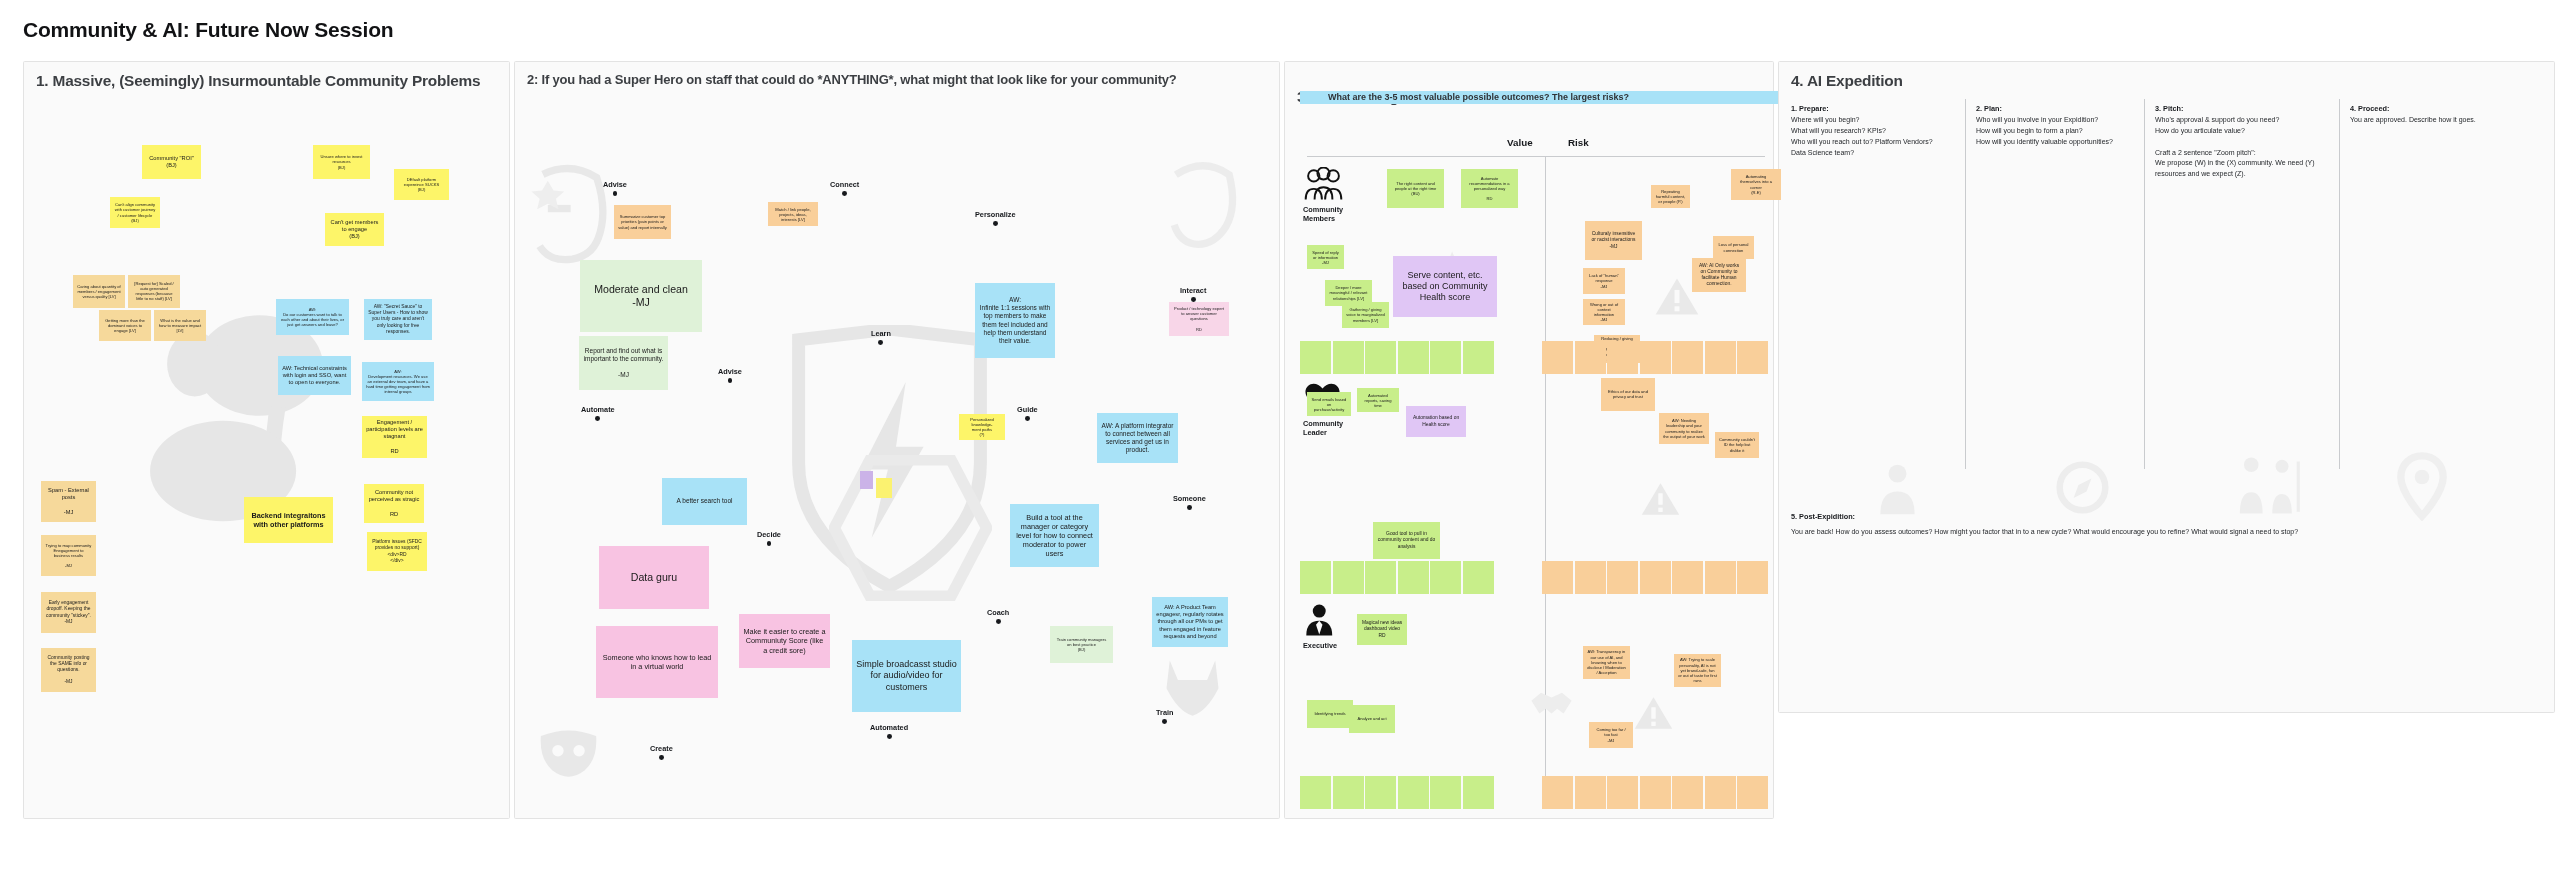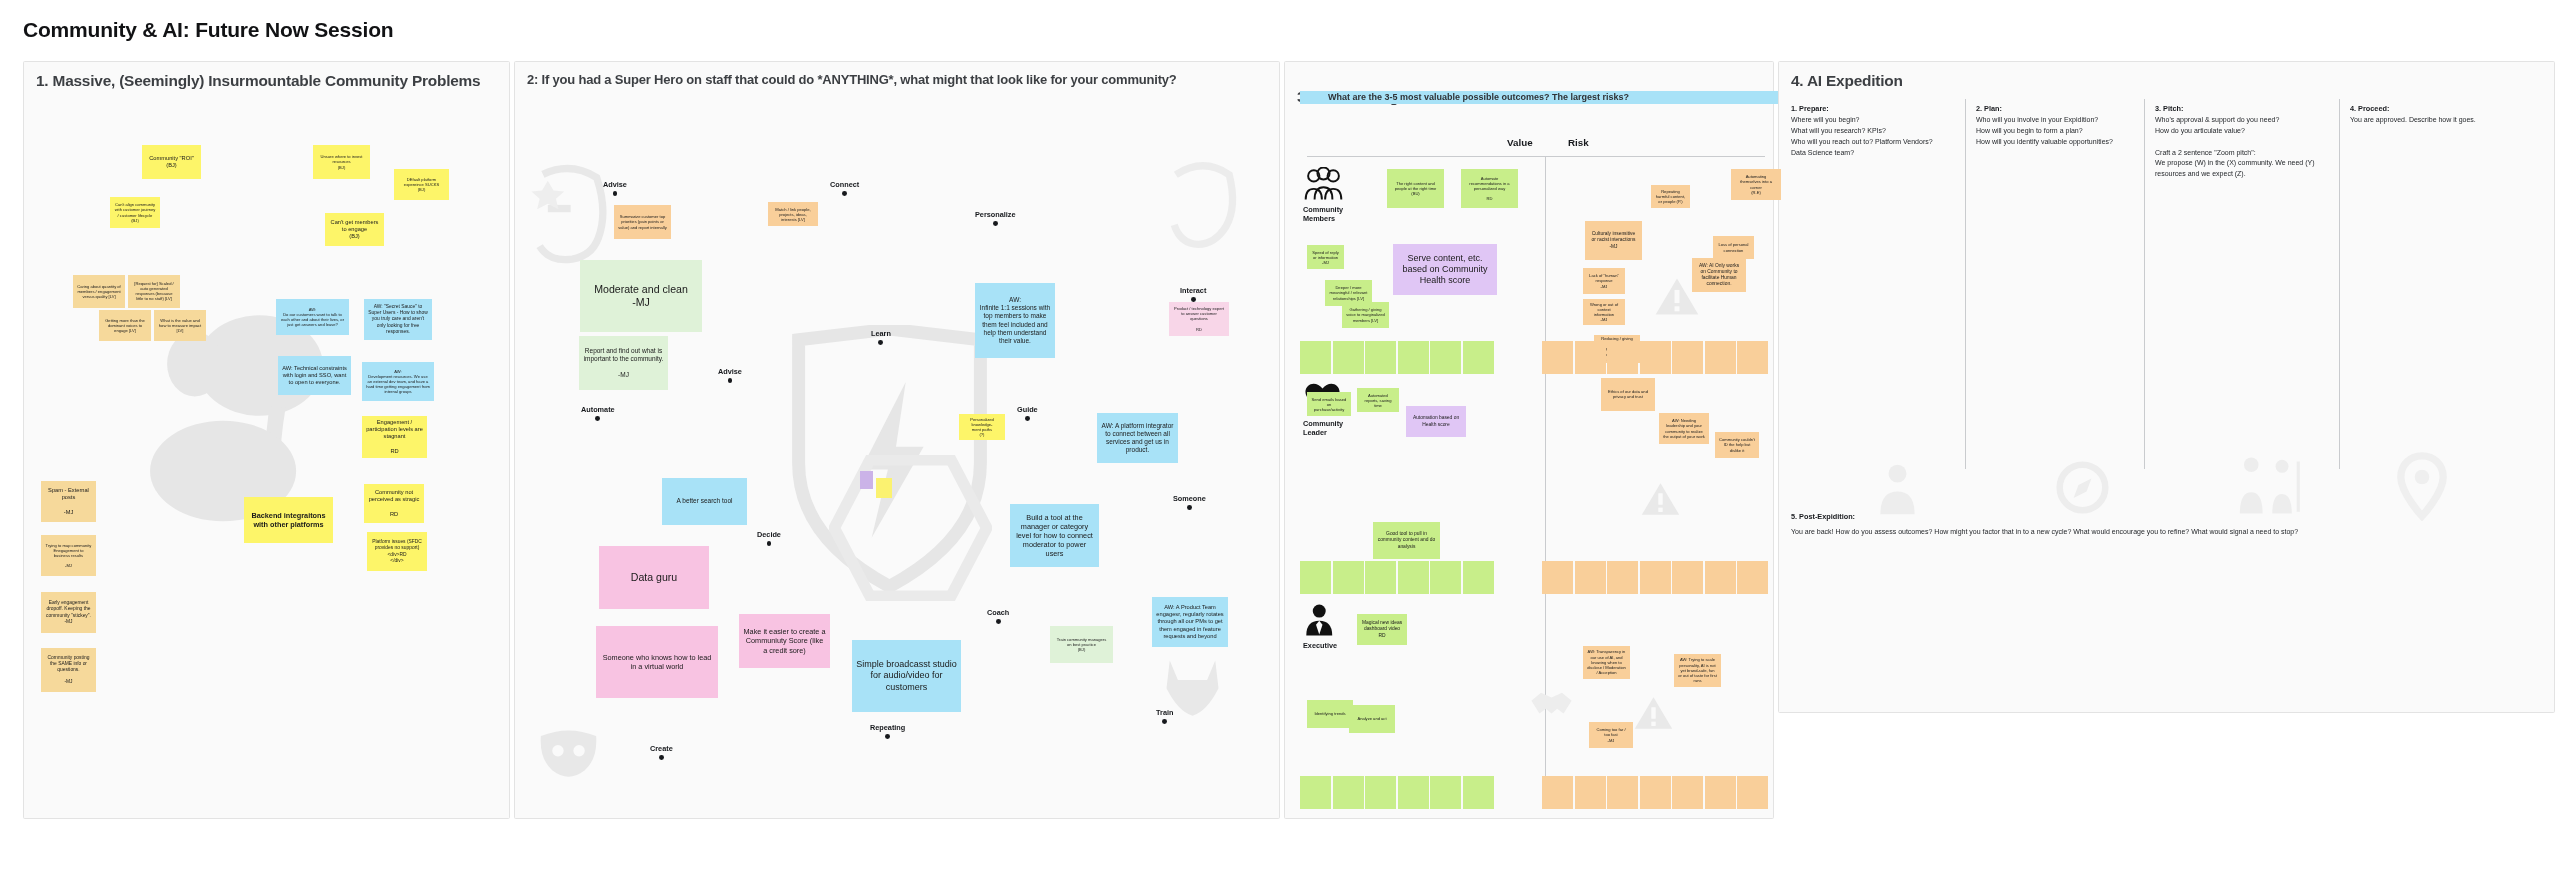--- a/index.html
+++ b/index.html
@@ -379,21 +379,21 @@
       </div>
       <div class="hub" style="left: 987px; top: 608px;">
         <div class="hub-label">Coach</div>
         <div class="hub-dot"></div>
       </div>
       <div class="hub" style="left: 1156px; top: 708px;">
         <div class="hub-label">Train</div>
         <div class="hub-dot"></div>
       </div>
       <div class="hub" style="left: 870px; top: 723px;">
-        <div class="hub-label">Repeating</div>
+        <div class="hub-label">Automated</div>
         <div class="hub-dot"></div>
       </div>
       <div class="hub" style="left: 650px; top: 744px;">
         <div class="hub-label">Create</div>
         <div class="hub-dot"></div>
       </div>
     </div>
   <div id="notes-p2-layer">
       <div class="note or t7" style="left: 614px; top: 205px; width: 57px; height: 34px;">
         <span style="white-space: pre-line;">Summarize customer top priorities (pain points or value) and report internally</span>
@@ -461,21 +461,21 @@
       </div>
       <div class="note gr t7" style="left: 1461px; top: 169px; width: 57px; height: 39px;">
         <span style="white-space: pre-line;">Automate recommendations in a personalized way
 
 RD</span>
       </div>
       <div class="note gr t7" style="left: 1307px; top: 245px; width: 37px; height: 24.4px;">
         <span style="white-space: pre-line;">Speed of reply or information
 -MJ</span>
       </div>
-      <div class="note v t13" style="left: 1393px; top: 244px; width: 104px; height: 51px;">
+      <div class="note v t13" style="left: 1393px; top: 256px; width: 104px; height: 61px;">
         <span style="white-space: pre-line;">Serve content, etc. based on Community Health score</span>
       </div>
       <div class="note gr t7" style="left: 1325px; top: 280px; width: 47px; height: 26px;">
         <span style="white-space: pre-line;">Deeper / more meaningful / relevant relationships [LV]</span>
       </div>
       <div class="note gr t7" style="left: 1342px; top: 302px; width: 47px; height: 26px;">
         <span style="white-space: pre-line;">Gathering / giving voice to marginalized members [LV]</span>
       </div>
       <div class="note gr t7" style="left: 1307px; top: 392px; width: 44px; height: 24.4px;">
         <span style="white-space: pre-line;">Send emails based on purchase/activity</span>

